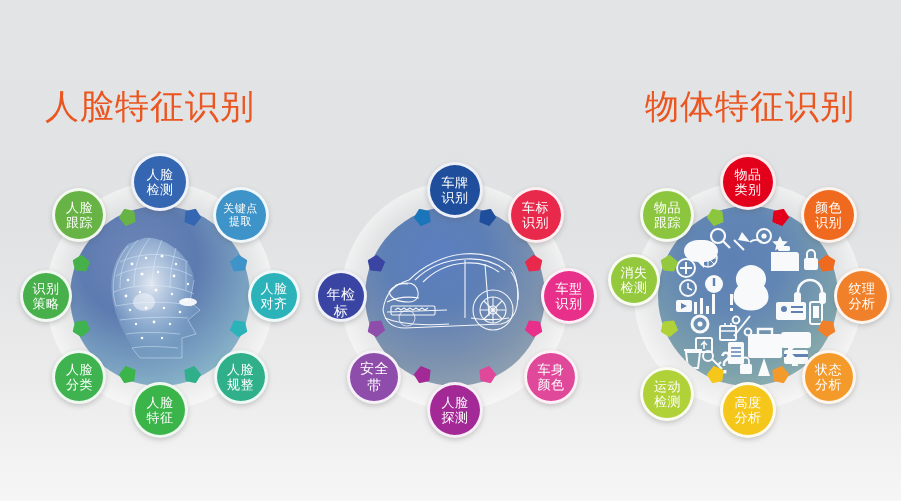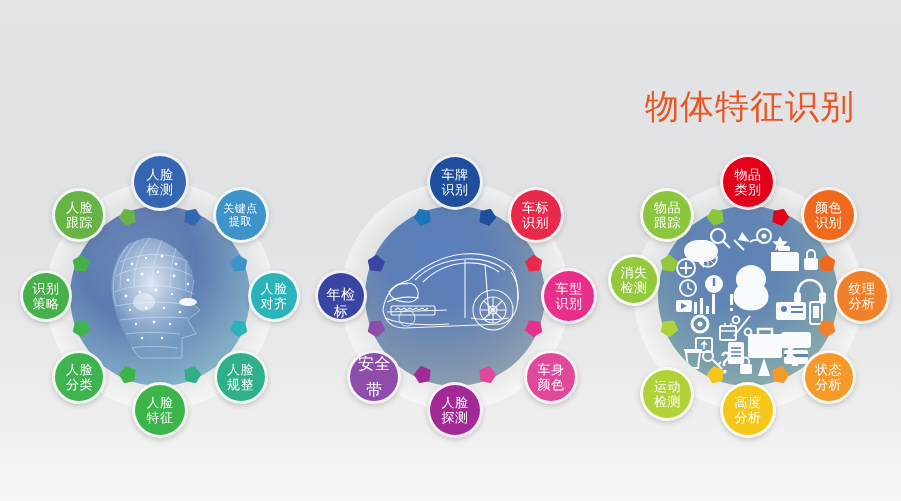--- a/index.html
+++ b/index.html
@@ -99,20 +99,21 @@
     width: 17px;
     height: 17px;
     clip-path: polygon(50% 0%, 100% 36%, 81% 100%, 19% 100%, 0% 36%);
   }
 </style>
 </head>
 <body>
 
 <div id="stage">
 
+  <div class="title t0">人脸特征识别</div>
   <div class="title t2">物体特征识别</div>
 
   <div class="cluster c0">
     <div class="halo"></div>
     <div class="hub face">
       <svg width="180" height="180" viewBox="0 0 180 180" aria-hidden="true">
         <defs>
           <radialGradient id="headglow" cx="45%" cy="38%" r="60%">
             <stop offset="0%" stop-color="#ffffff" stop-opacity="0.95"></stop>
             <stop offset="55%" stop-color="#cfe8f5" stop-opacity="0.55"></stop>
@@ -235,21 +236,21 @@
           <circle cx="128" cy="104" r="13"></circle>
           <circle cx="128" cy="104" r="4"></circle>
           <path d="M128 91 L128 117 M115 104 L141 104 M119 95 L137 113 M137 95 L119 113"></path>
           <circle cx="42" cy="112" r="8" opacity="0.7"></circle>
           <path d="M146 66 C152 74 154 84 153 94"></path>
           <path d="M106 112 C118 114 132 114 144 112"></path>
         </g>
       </svg>
     </div>
   <div class="conn" style="left: 174.411px; top: 58.0464px; background: rgb(31, 78, 156); transform: rotate(382.5deg);"></div>
-      <div class="badge" style="width: 56px; height: 56px; left: 122px; top: 4px; background: rgb(31, 78, 156);">
+      <div class="badge" style="width: 56px; height: 56px; left: 122px; top: 12px; background: rgb(31, 78, 156);">
         <span class="lbl" style="white-space: pre;">车牌
 识别</span>
       </div>
       <div class="conn" style="left: 220.954px; top: 104.589px; background: rgb(232, 41, 75); transform: rotate(427.5deg);"></div>
       <div class="badge" style="width: 56px; height: 56px; left: 202.61px; top: 37.3898px; background: rgb(232, 41, 75);">
         <span class="lbl" style="white-space: pre;">车标
 识别</span>
       </div>
       <div class="conn" style="left: 220.954px; top: 170.411px; background: rgb(232, 48, 138); transform: rotate(112.5deg);"></div>
       <div class="badge" style="width: 56px; height: 56px; left: 236px; top: 118px; background: rgb(232, 48, 138);">
@@ -261,21 +262,21 @@
         <span class="lbl" style="white-space: pre;">车身
 颜色</span>
       </div>
       <div class="conn" style="left: 108.589px; top: 216.954px; background: rgb(163, 42, 150); transform: rotate(202.5deg);"></div>
       <div class="badge" style="width: 56px; height: 56px; left: 122px; top: 232px; background: rgb(163, 42, 150);">
         <span class="lbl" style="white-space: pre;">人脸
 探测</span>
       </div>
       <div class="conn" style="left: 62.0464px; top: 170.411px; background: rgb(142, 76, 171); transform: rotate(247.5deg);"></div>
       <div class="badge" style="width: 54px; height: 54px; left: 42.3898px; top: 199.61px; background: rgb(142, 76, 171);">
-        <span class="lbl" style="font-size: 16px; line-height: 26px; white-space: pre;">安全
+        <span class="lbl" style="font-size: 14px; line-height: 17px; white-space: pre;">安全
 带</span>
       </div>
       <div class="conn" style="left: 62.0464px; top: 104.589px; background: rgb(58, 69, 163); transform: rotate(292.5deg);"></div>
       <div class="badge" style="width: 52px; height: 52px; left: 10px; top: 120px; background: rgb(58, 69, 163);">
         <span class="lbl" style="font-size: 14px; line-height: 17px; white-space: pre; margin-top: 14px;">年检
 标</span>
       </div>
       <div class="conn" style="left: 108.589px; top: 58.0464px; background: rgb(27, 117, 187); transform: rotate(337.5deg);"></div>
     </div>
 

